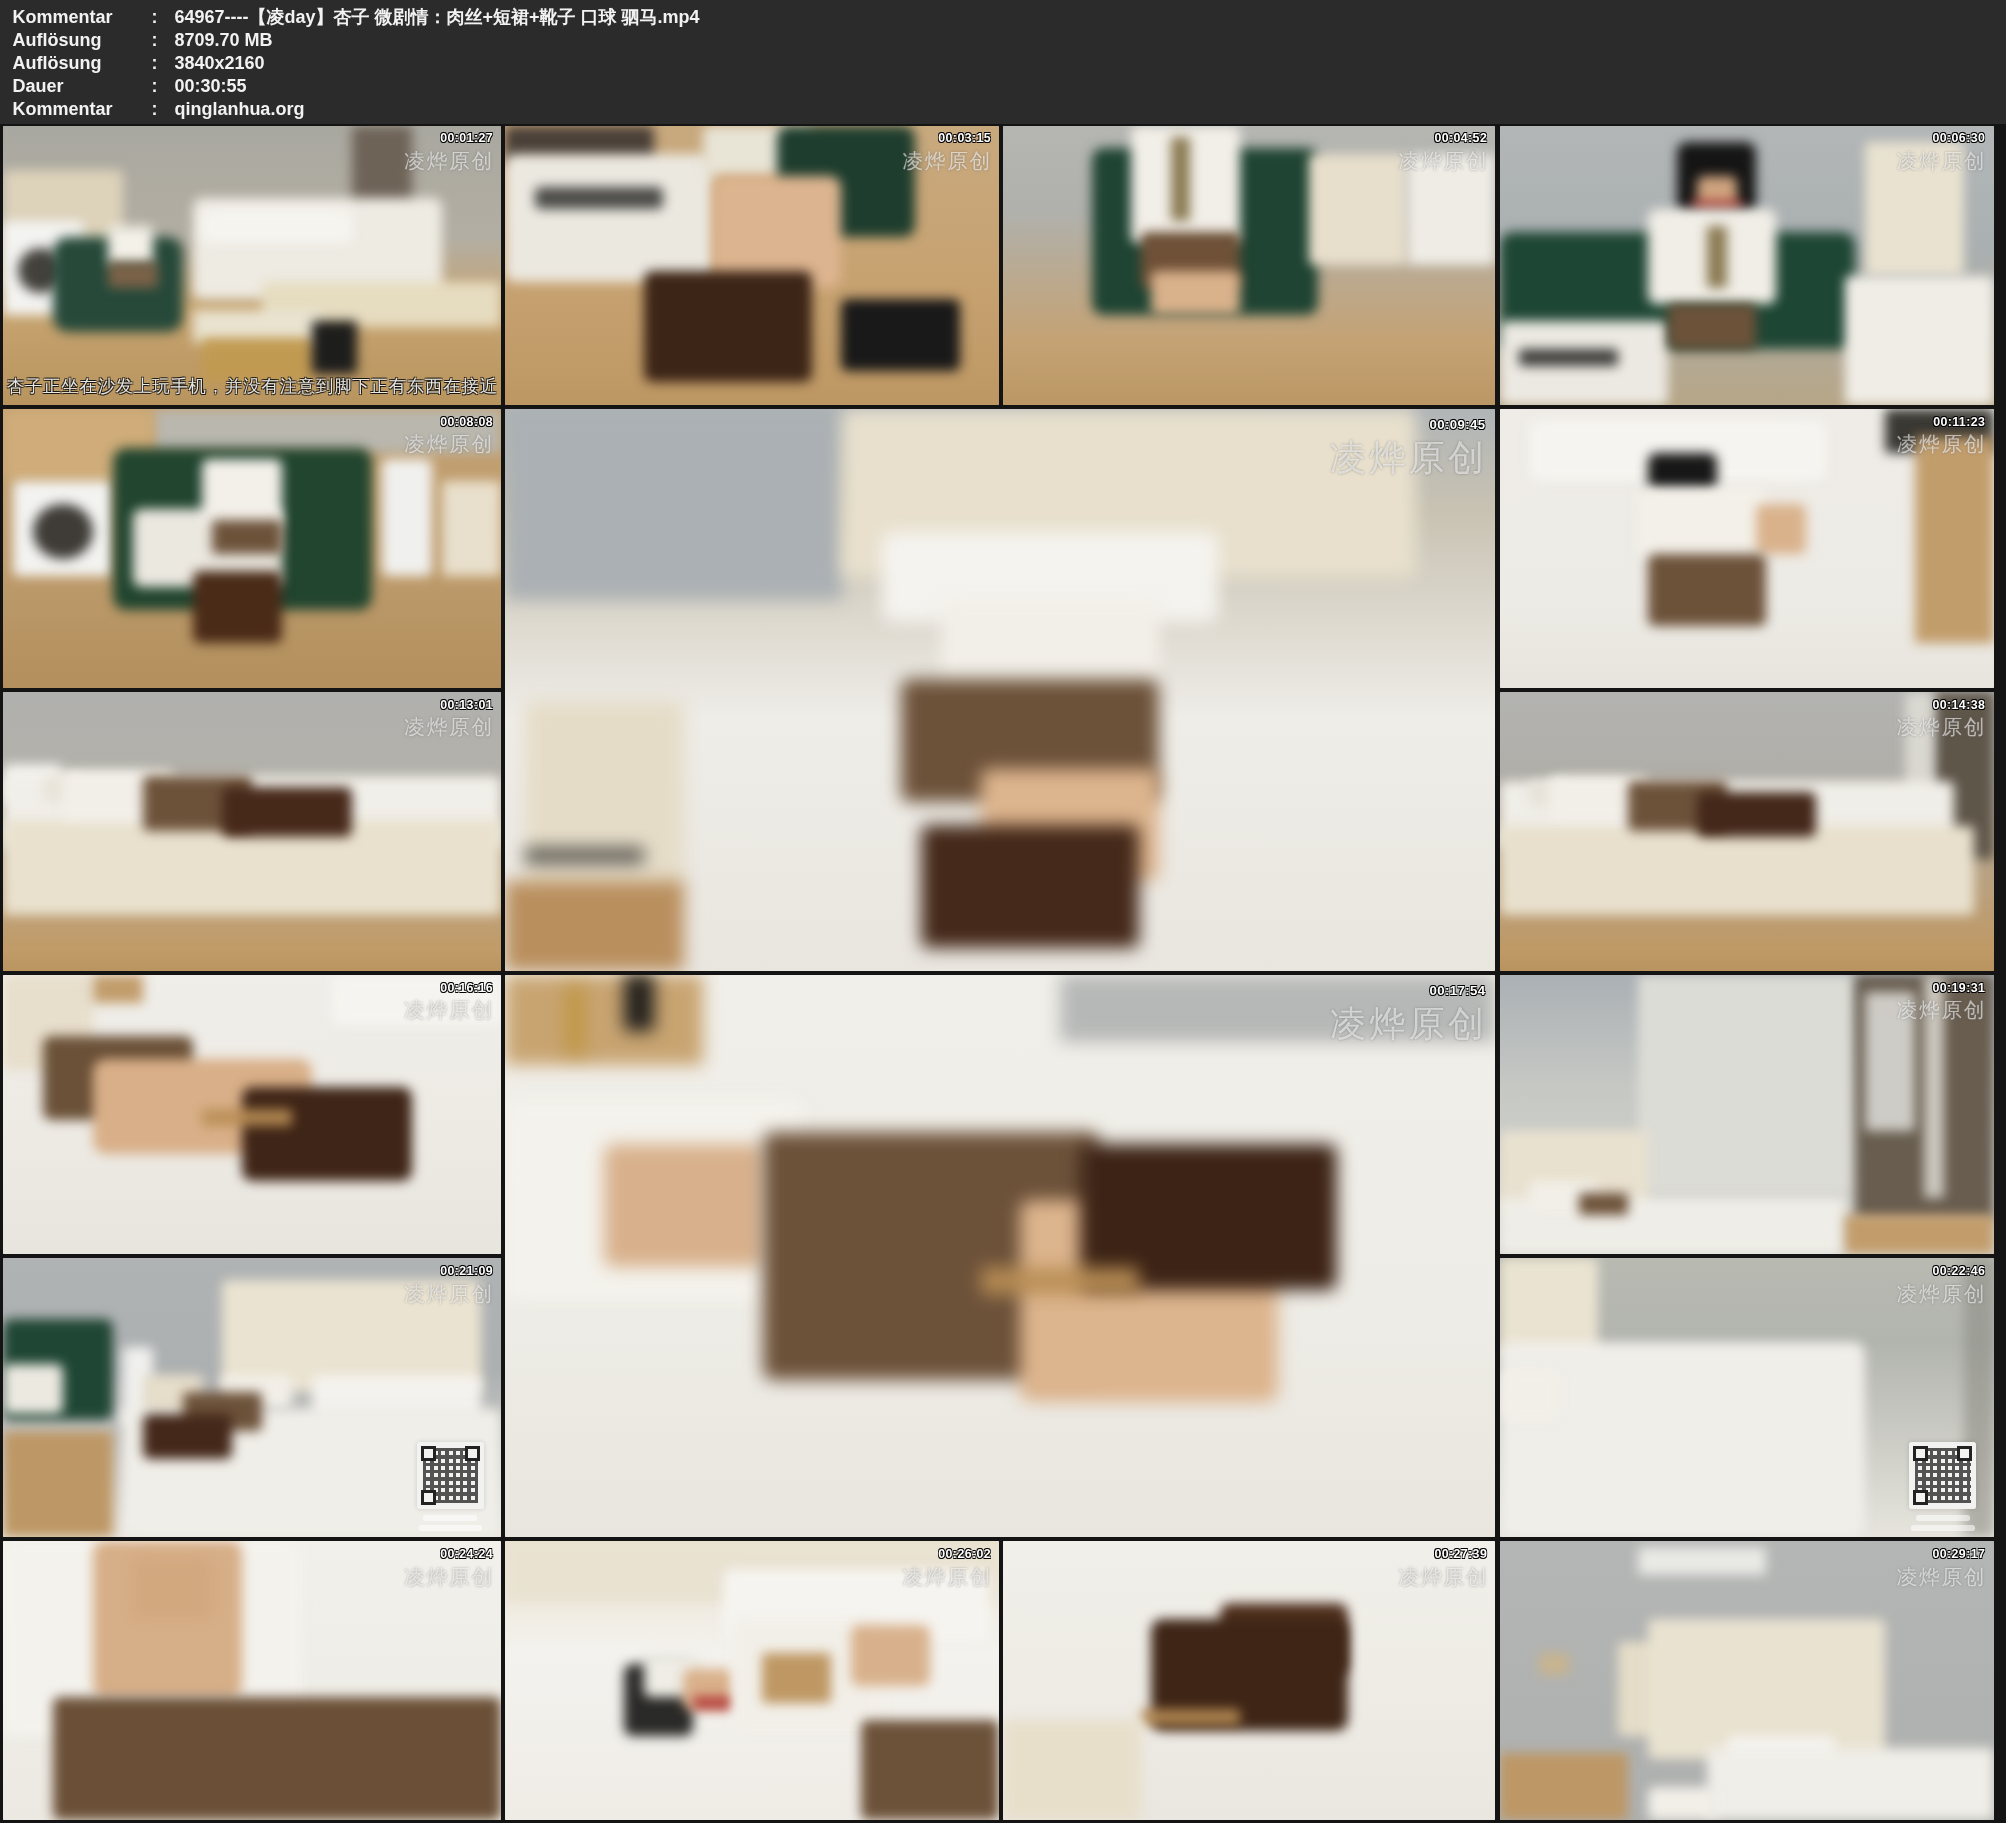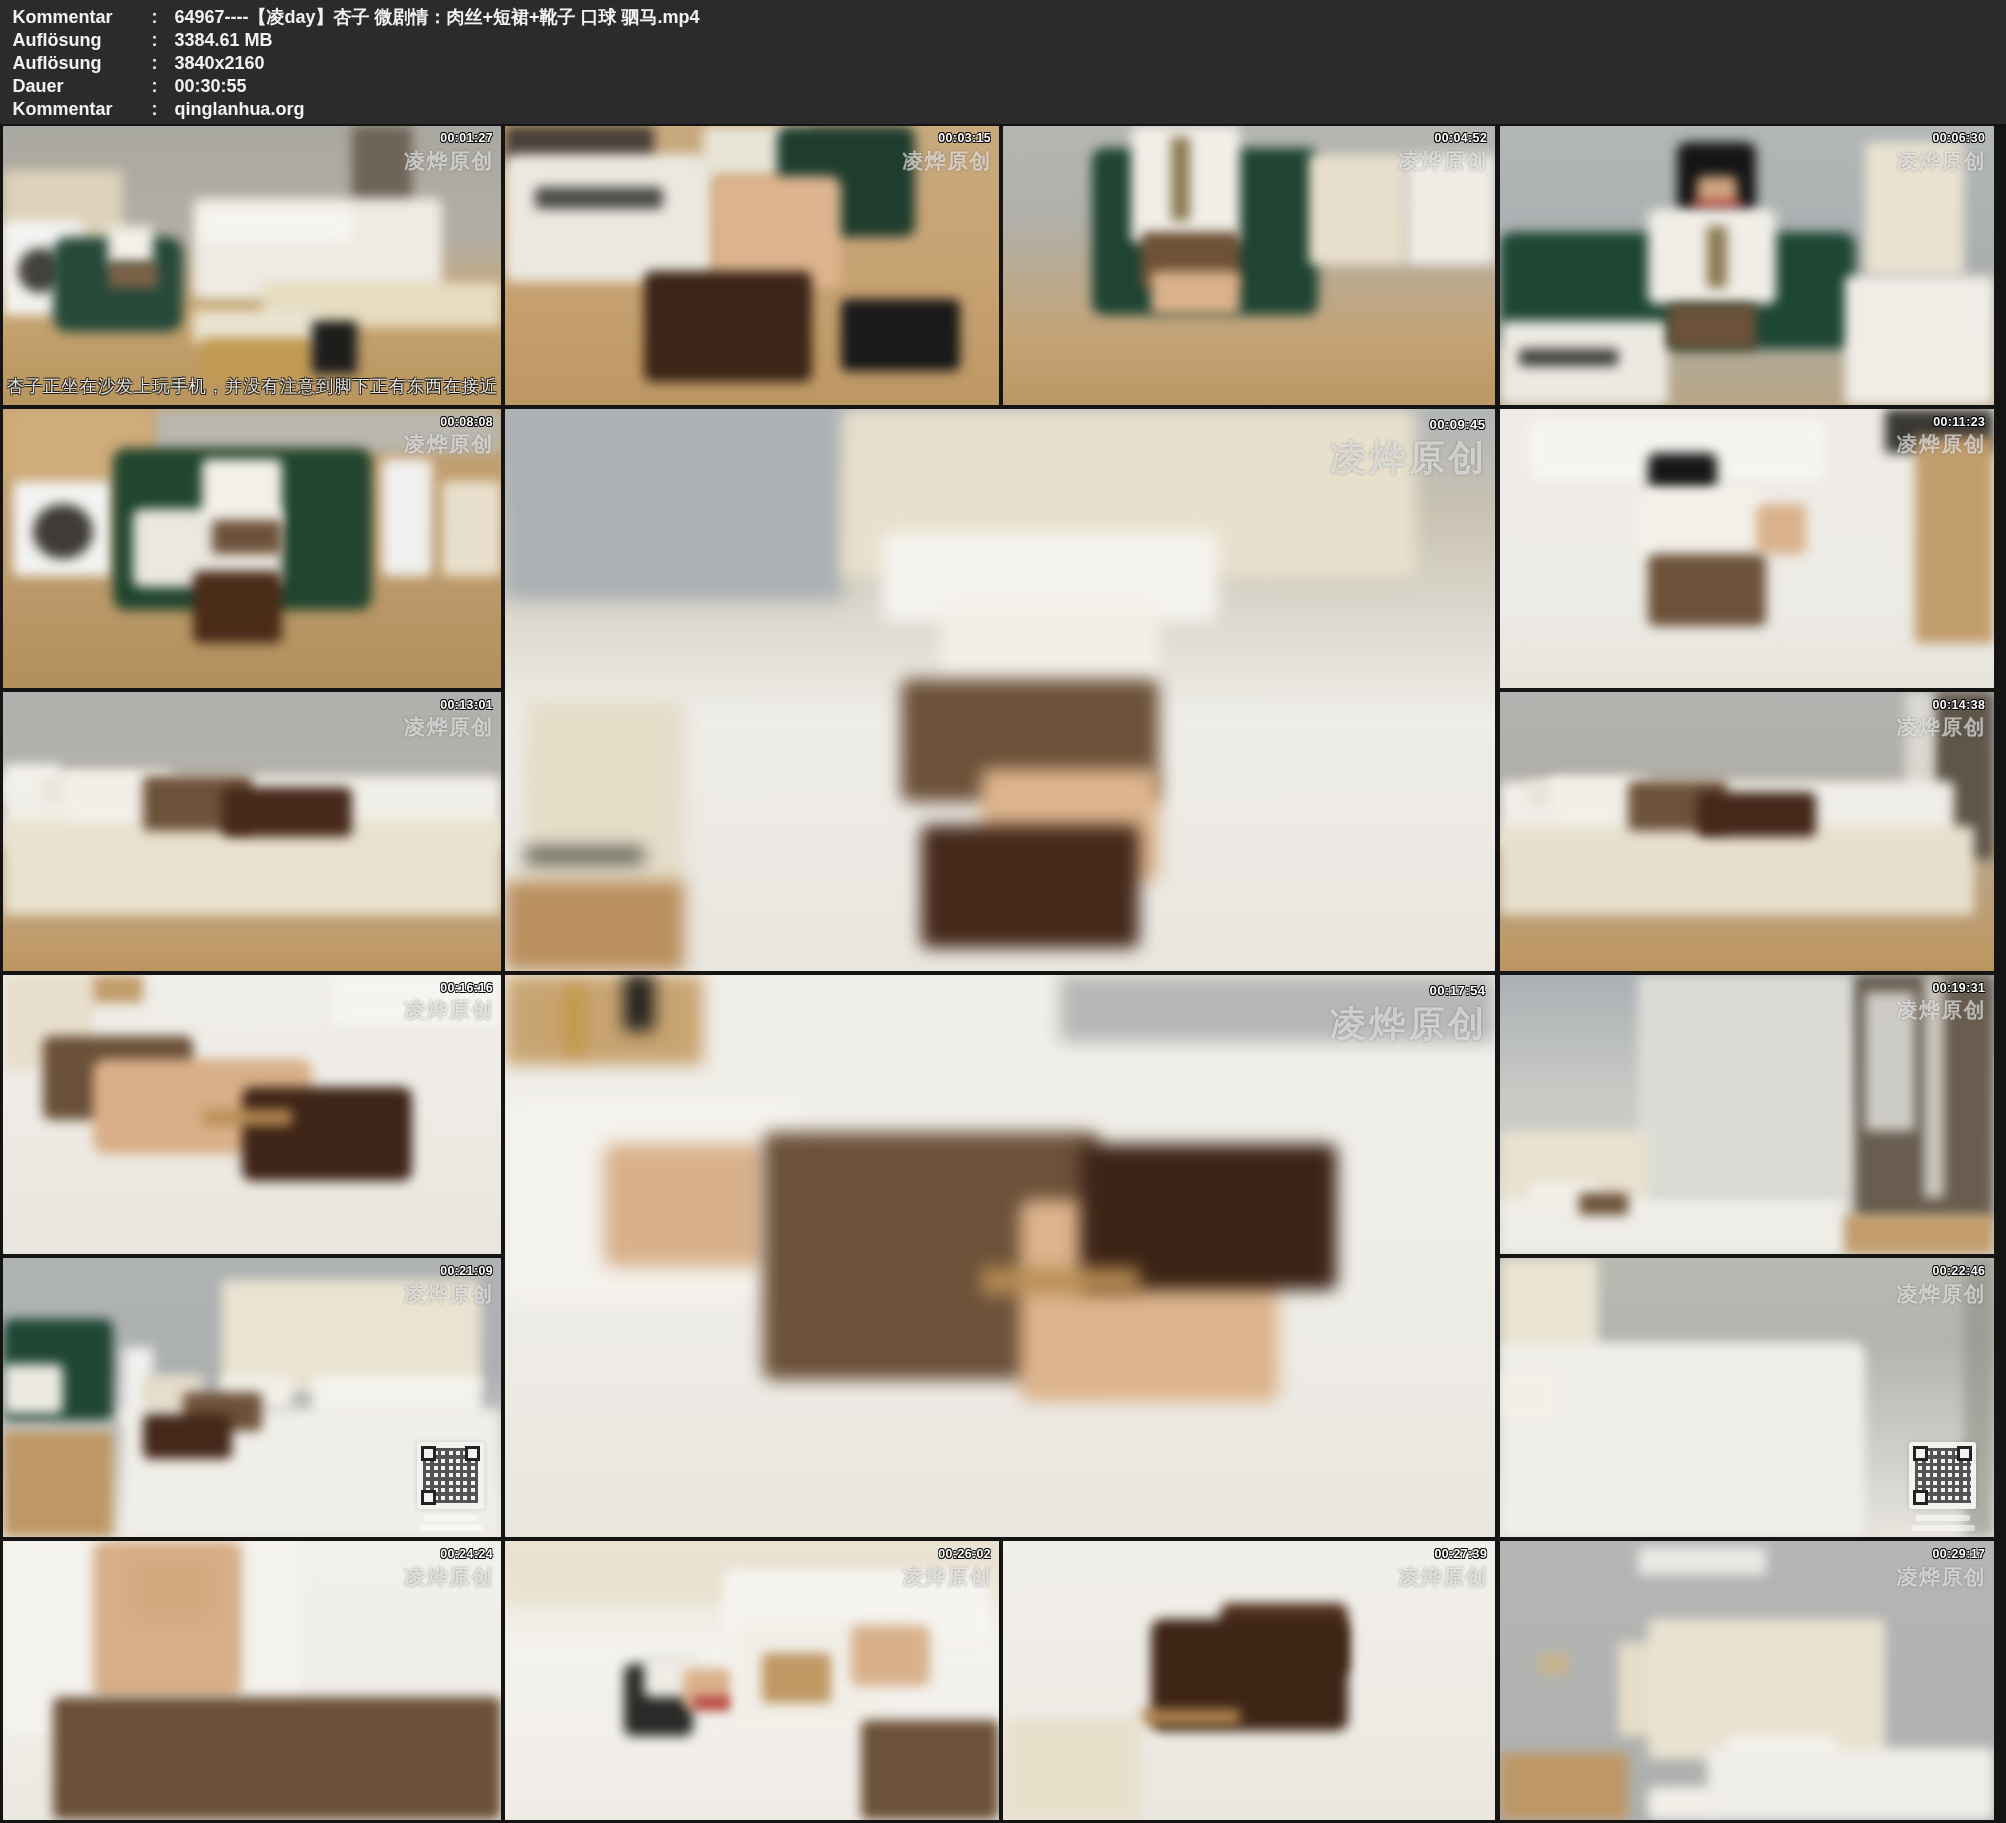--- a/index.html
+++ b/index.html
@@ -30,21 +30,21 @@
   .tile .scene{position:absolute;inset:0;}
   .tile .accent{position:absolute;filter:blur(5.8px);}
   .tile.big .accent{filter:blur(8.3px);}
   .ts{
     position:absolute;top:5.8px;right:8.3px;z-index:5;
     font-size:12.4px;font-weight:bold;color:#fff;letter-spacing:0.4px;
     text-shadow:-0.8px -0.8px 0 #000,0.8px -0.8px 0 #000,-0.8px 0.8px 0 #000,0.8px 0.8px 0 #000;
   }
   .wm{
     position:absolute;top:21.5px;right:7.4px;z-index:4;
-    font-size:20.7px;font-weight:bold;color:rgba(255,255,255,.58);
+    font-size:20.7px;font-weight:normal;color:rgba(255,255,255,.58);
     text-shadow:0 0 2.5px rgba(90,90,90,.55);letter-spacing:1.7px;
   }
   .tile.big .ts{top:8.3px;right:10px;font-size:13.2px;}
   .tile.big .wm{top:25px;right:8.3px;font-size:36px;letter-spacing:3.3px;}
   .subtitle{
     position:absolute;left:0;right:0;bottom:6.6px;z-index:5;text-align:center;
     font-size:17.4px;color:rgba(242,240,235,.95);letter-spacing:0.8px;white-space:nowrap;
     text-shadow:-0.8px -0.8px 0 rgba(20,20,20,.85),0.8px -0.8px 0 rgba(20,20,20,.85),
                 -0.8px 0.8px 0 rgba(20,20,20,.85),0.8px 0.8px 0 rgba(20,20,20,.85);
   }
@@ -72,21 +72,21 @@
 <div class="meta-header" id="meta-header">
   <div class="meta-row">
     <span class="meta-label">Kommentar</span>
     <span class="meta-colon">:</span>
     <span class="meta-value">64967----【凌day】杏子 微剧情：肉丝+短裙+靴子 口球 驷马.mp4</span>
   </div>
 
   <div class="meta-row">
     <span class="meta-label">Auflösung</span>
     <span class="meta-colon">:</span>
-    <span class="meta-value">3384.61 MB</span>
+    <span class="meta-value">8709.70 MB</span>
   </div>
 
   <div class="meta-row">
     <span class="meta-label">Auflösung</span>
     <span class="meta-colon">:</span>
     <span class="meta-value">3840x2160</span>
   </div>
 
   <div class="meta-row">
     <span class="meta-label">Dauer</span>

